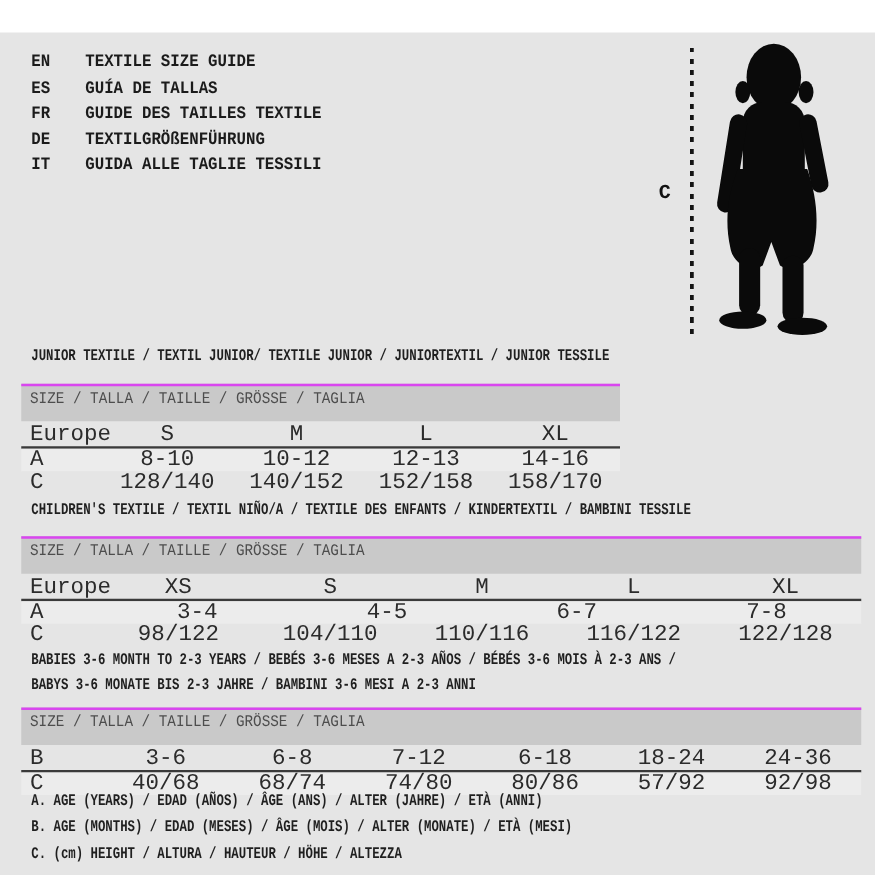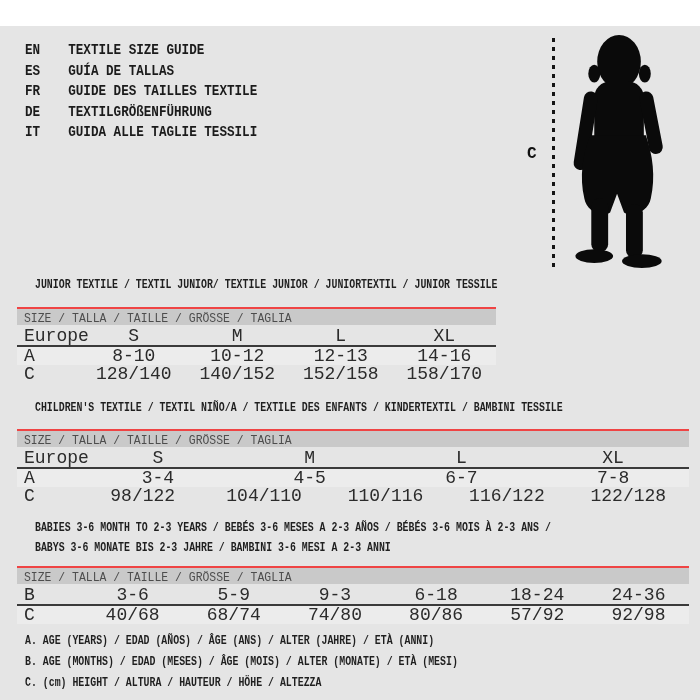--- a/index.html
+++ b/index.html
@@ -16,28 +16,28 @@
   .measure-label{position:absolute;left:527px;top:119px;font-weight:bold;font-size:16px;color:#111;}
   .measure-line{position:absolute;left:552px;top:12px;width:3px;height:231px;
                 background:repeating-linear-gradient(to bottom,#141414 0 4px,transparent 4px 9px);}
   .silhouette{position:absolute;left:558px;top:6px;}
 
   
   .tbl{position:absolute;left:17px;}
   .tbl-junior{top:249px;width:479px;}
   .tbl-children{top:372px;width:672px;}
   .tbl-babies{top:492px;width:672px;}
-  .tbl-title{position:absolute;left:18px;top:0;}
+  .tbl-title{position:absolute;left:8px;top:0;}
   .title-line{font-weight:bold;font-size:13px;line-height:20px;color:#1f1f1f;
               white-space:nowrap;transform:scaleX(.76);transform-origin:left top;}
   .grid{position:absolute;left:0;width:100%;}
   .tbl-junior .grid{top:32px;}
   .tbl-children .grid{top:31px;}
   .tbl-babies .grid{top:48px;}
-  .size-bar{height:18px;line-height:18px;background:#c9c9c9;border-top:2px solid #ef4444;
+  .size-bar{height:30px;line-height:18px;background:#c9c9c9;border-top:2px solid #d946ef;
             margin-bottom:2px;padding-left:7px;box-sizing:border-box;}
   .size-bar-text{display:inline-block;font-size:13px;color:#4d4d4d;white-space:nowrap;
                  transform:scaleX(.88);transform-origin:left top;}
   .t-row{display:flex;height:18px;line-height:18px;font-size:18px;}
   .t-row.head{border-bottom:2px solid #3a3a3a;}
   .t-row.stripe{background:#ececec;}
   .t-label{width:65px;padding-left:7px;box-sizing:border-box;text-align:left;}
   .t-cell{flex:1;text-align:center;}
 
   
@@ -122,20 +122,21 @@
         </div>
       </div>
       <div class="tbl tbl-children">
         <div class="tbl-title">
           <div class="title-line">CHILDREN'S TEXTILE / TEXTIL NIÑO/A / TEXTILE DES ENFANTS / KINDERTEXTIL / BAMBINI TESSILE</div>
         </div>
         <div class="grid">
           <div class="size-bar"><div class="size-bar-text" style="display: inline-block;">SIZE / TALLA / TAILLE / GRÖSSE / TAGLIA</div></div>
           <div class="t-row head">
             <div class="t-label">Europe</div>
+            <div class="t-cell">XS</div>
             <div class="t-cell">S</div>
             <div class="t-cell">M</div>
             <div class="t-cell">L</div>
             <div class="t-cell">XL</div>
           </div>
           <div class="t-row stripe">
             <div class="t-label">A</div>
             <div class="t-cell">3-4</div>
             <div class="t-cell">4-5</div>
             <div class="t-cell">6-7</div>
@@ -154,22 +155,22 @@
       <div class="tbl tbl-babies">
         <div class="tbl-title">
           <div class="title-line">BABIES 3-6 MONTH TO 2-3 YEARS / BEBÉS 3-6 MESES A 2-3 AÑOS / BÉBÉS 3-6 MOIS À 2-3 ANS /</div>
           <div class="title-line">BABYS 3-6 MONATE BIS 2-3 JAHRE / BAMBINI 3-6 MESI A 2-3 ANNI</div>
         </div>
         <div class="grid">
           <div class="size-bar"><div class="size-bar-text" style="display: inline-block;">SIZE / TALLA / TAILLE / GRÖSSE / TAGLIA</div></div>
           <div class="t-row head">
             <div class="t-label">B</div>
             <div class="t-cell">3-6</div>
-            <div class="t-cell">5-9</div>
-            <div class="t-cell">9-3</div>
+            <div class="t-cell">6-8</div>
+            <div class="t-cell">7-12</div>
             <div class="t-cell">6-18</div>
             <div class="t-cell">18-24</div>
             <div class="t-cell">24-36</div>
           </div>
           <div class="t-row stripe">
             <div class="t-label">C</div>
             <div class="t-cell">40/68</div>
             <div class="t-cell">68/74</div>
             <div class="t-cell">74/80</div>
             <div class="t-cell">80/86</div>

